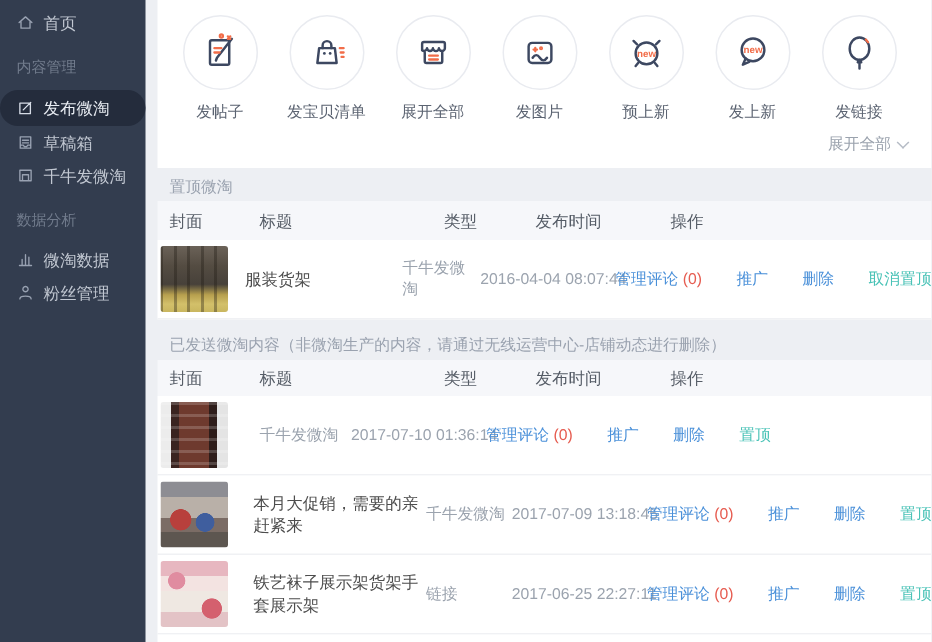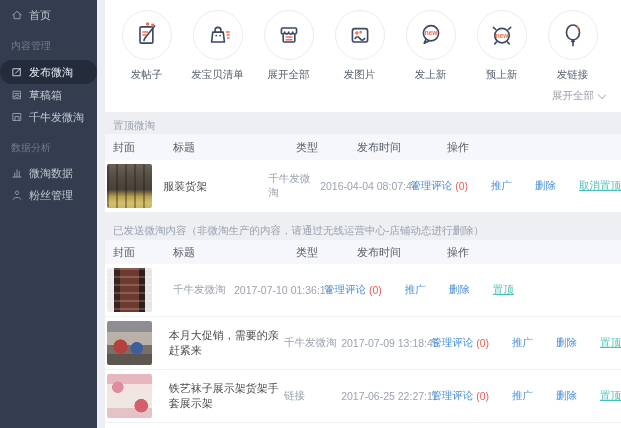--- a/index.html
+++ b/index.html
@@ -32,21 +32,21 @@
   
   .thead { display:flex; align-items:center; height:26px; background:#f6f7fa; padding-left:8px; font-size:11px; color:#555c66; }
   .thead.h2 { height:24px; }
   .h-cover { width:60px; } .h-title { width:123px; } .h-type { width:61px; } .h-time { width:90px; } .h-ops { flex:1; }
   .trow { display:flex; align-items:center; height:53px; background:#fff; border-bottom:1px solid #f0f1f4; padding-left:2px; }
   .c-cover { width:66px; } .c-title { width:123px; font-size:11px; color:#4d4d4d; } 
   .c-type { width:61px; font-size:10.5px; color:#9ba3ae; } .c-time { width:90px; font-size:10.5px; color:#9ba3ae; white-space:nowrap; }
   .c-ops { flex:1; display:flex; align-items:center; font-size:10.5px; white-space:nowrap; }
   .lnk-blue { color:#4a90d9; cursor:pointer; }
   .lnk-red { color:#e65c50; cursor:pointer; margin-left:3px; }
-  .lnk-teal { color:#48c2b6; cursor:pointer;text-decoration:underline; }
+  .lnk-teal { color:#48c2b6; cursor:pointer; }
   .gap { margin-left:23px; }
   .tfoot-pad { height:5px; background:#fff; }
 
   .cover { width:45px; height:44px; border-radius:2px; }
   .cov-clothing-rack {
     background:
       repeating-linear-gradient(90deg, rgba(30,25,18,.35) 0 2px, transparent 2px 9px),
       linear-gradient(180deg,#6b6258 0%,#544c42 30%,#47413a 58%,#b7a04e 74%,#d3c06a 88%,#c9b65f 100%);
   }
   .cov-dark-shelf {
@@ -161,36 +161,36 @@
           <path class="ic-navy" d="M7.8 15 c1.3 -2 2.8 -2 4.1 0 c1.3 2 2.8 2 4.1 0"></path>
           <path class="ic-orange" d="M9.3 9.3 v2 M8.3 10.3 h2"></path>
           <circle class="ic-orange" cx="12.6" cy="9.6" r="0.5"></circle>
         </svg>
       </div>
       <div class="pub-label">发图片</div>
     </div>
     <div class="pub">
       <div class="pub-circle">
         <svg viewBox="0 0 24 24">
+          <circle class="ic-navy" cx="12" cy="12.5" r="6.2"></circle>
+          <path class="ic-navy" d="M6.6 7.3 L4.6 5.4 M17.4 7.3 L19.4 5.4 M7.2 18 l-1.4 1.7 M16.8 18 l1.4 1.7"></path>
+          <text class="ic-orange-txt" x="12" y="14.4" text-anchor="middle">new</text>
+        </svg>
+      </div>
+      <div class="pub-label">预上新</div>
+    </div>
+    <div class="pub">
+      <div class="pub-circle">
+        <svg viewBox="0 0 24 24">
           <circle class="ic-navy" cx="12" cy="10.5" r="6.5"></circle>
           <path class="ic-navy" d="M7.8 15.4 L6.2 19 l3.6 -1.7"></path>
           <text class="ic-orange-txt" x="12" y="12.4" text-anchor="middle">new</text>
         </svg>
       </div>
       <div class="pub-label">发上新</div>
-    </div>
-    <div class="pub">
-      <div class="pub-circle">
-        <svg viewBox="0 0 24 24">
-          <circle class="ic-navy" cx="12" cy="12.5" r="6.2"></circle>
-          <path class="ic-navy" d="M6.6 7.3 L4.6 5.4 M17.4 7.3 L19.4 5.4 M7.2 18 l-1.4 1.7 M16.8 18 l1.4 1.7"></path>
-          <text class="ic-orange-txt" x="12" y="14.4" text-anchor="middle">new</text>
-        </svg>
-      </div>
-      <div class="pub-label">预上新</div>
     </div>
     <div class="pub">
       <div class="pub-circle">
         <svg viewBox="0 0 24 24">
           <ellipse class="ic-navy" cx="12" cy="9.8" rx="5.6" ry="6.4"></ellipse>
           <path class="ic-navy" d="M12 16.2 l-1 1.4 h2 Z M12 17.6 v3.6"></path>
           <path class="ic-orange" d="M15.6 4.6 l1.3 1.5"></path>
         </svg>
       </div>
       <div class="pub-label">发链接</div>

